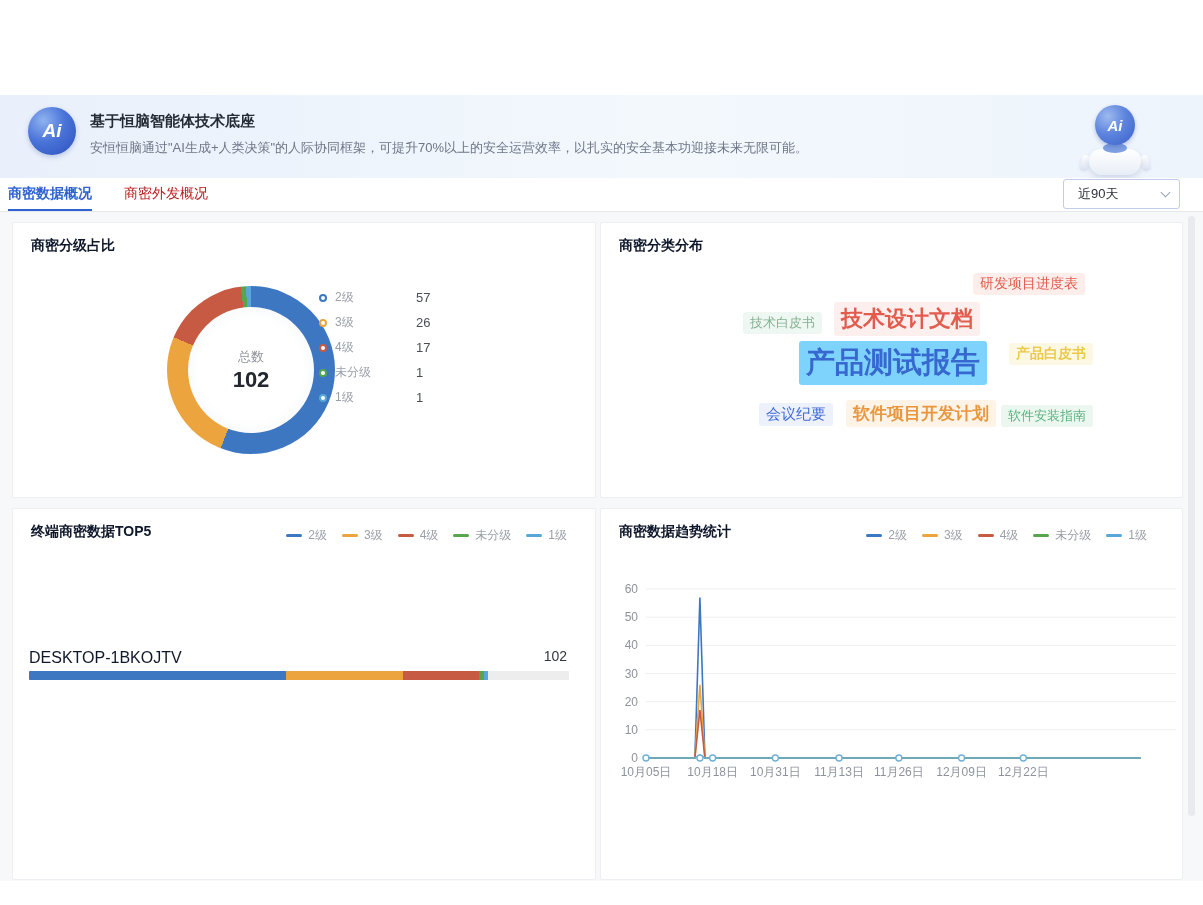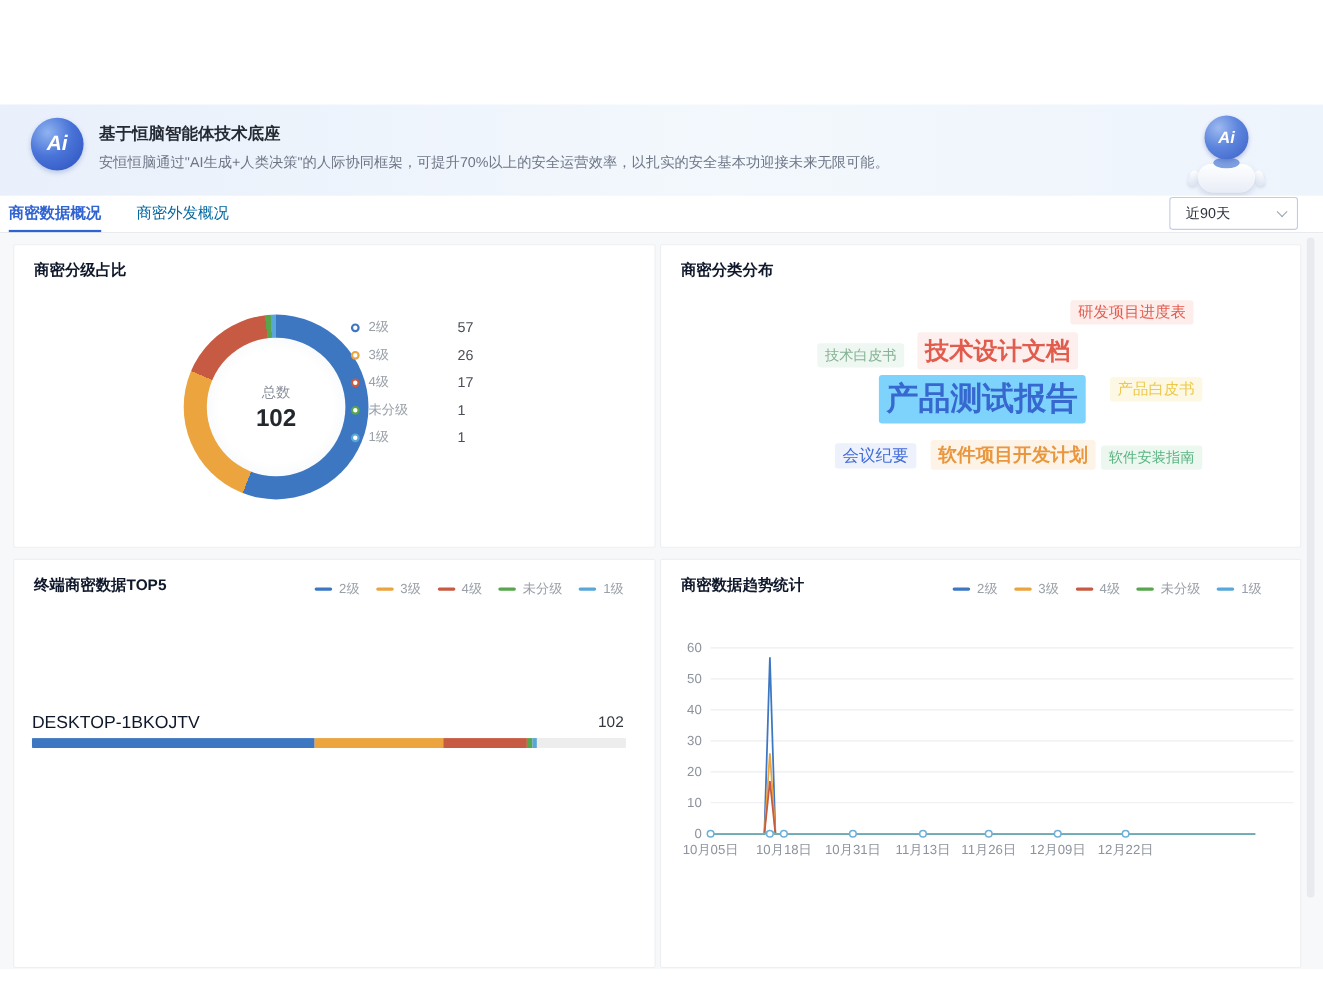--- a/index.html
+++ b/index.html
@@ -29,21 +29,21 @@
   .robot .arm { position:absolute; width:8px; height:14px; border-radius:6px;
     background:linear-gradient(180deg,#ffffff,#dfe6f2); top:52px; box-shadow:0 2px 3px rgba(90,110,160,.2);}
   .robot .arm.l { left:2px; transform:rotate(14deg); }
   .robot .arm.r { right:2px; transform:rotate(-14deg); }
 
   
   .tabbar { position:absolute; left:0; top:83px; width:1203px; height:34px; background:#fff;
     border-bottom:1px solid #e6e8ec;padding-left:15px; }
   .tab { position:absolute; top:0; height:33px; line-height:30px; font-size:14px; cursor:pointer; }
   .tab.active { color:#2f63d2; font-weight:bold; border-bottom:2px solid #2f63d2; }
-  .tab.inactive { color:#0369a1; }
+  .tab.inactive { color:#b91c1c; }
   .tab1 { left:8px; }
   .tab2 { left:124px; }
   .time-filter { position:absolute; right:23px; top:1px; width:117px; height:30px; background:#fff;
     border:1px solid #c0cce8; border-radius:3px; display:flex; align-items:center;
     padding:0 10px 0 14px; cursor:pointer; }
   .time-filter .val { flex:1; font-size:13px; color:#2e333d; }
   .chev { width:7px; height:7px; border-right:1.5px solid #9aa3b5; border-bottom:1.5px solid #9aa3b5;
     transform:rotate(45deg); margin-top:-4px; }
 
   
@@ -163,21 +163,21 @@
     <div class="panel p2">
       <div class="panel-title">商密分类分布</div>
       <div class="word-cloud">
           <span class="wc-tag" style="left:372px;top:50px;color:#e25c4e;background:#fdeeec;
                 font-size:14px;font-weight:400">研发项目进度表</span>
           <span class="wc-tag" style="left:142px;top:89px;color:#85b294;background:#eef7f1;
                 font-size:13px;font-weight:400">技术白皮书</span>
           <span class="wc-tag" style="left:233px;top:79px;color:#e25c4e;background:#fdefed;
                 font-size:22px;font-weight:700">技术设计文档</span>
           <span class="wc-tag" style="left:408px;top:120px;color:#ecc94b;background:#fdf8e3;
-                font-size:14px;font-weight:400">产品白皮书</span>
+                font-size:14px;font-weight:700">产品白皮书</span>
           <span class="wc-tag" style="left:198px;top:118px;color:#3668cf;background:#7dd3fc;
                 font-size:29px;font-weight:700">产品测试报告</span>
           <span class="wc-tag" style="left:158px;top:180px;color:#3f6ad8;background:#edf1fb;
                 font-size:15px;font-weight:400">会议纪要</span>
           <span class="wc-tag" style="left:245px;top:177px;color:#e9973e;background:#fdf3e7;
                 font-size:17px;font-weight:700">软件项目开发计划</span>
           <span class="wc-tag" style="left:400px;top:182px;color:#58b380;background:#ecf7f0;
                 font-size:13px;font-weight:400">软件安装指南</span>
         </div>
     </div>

